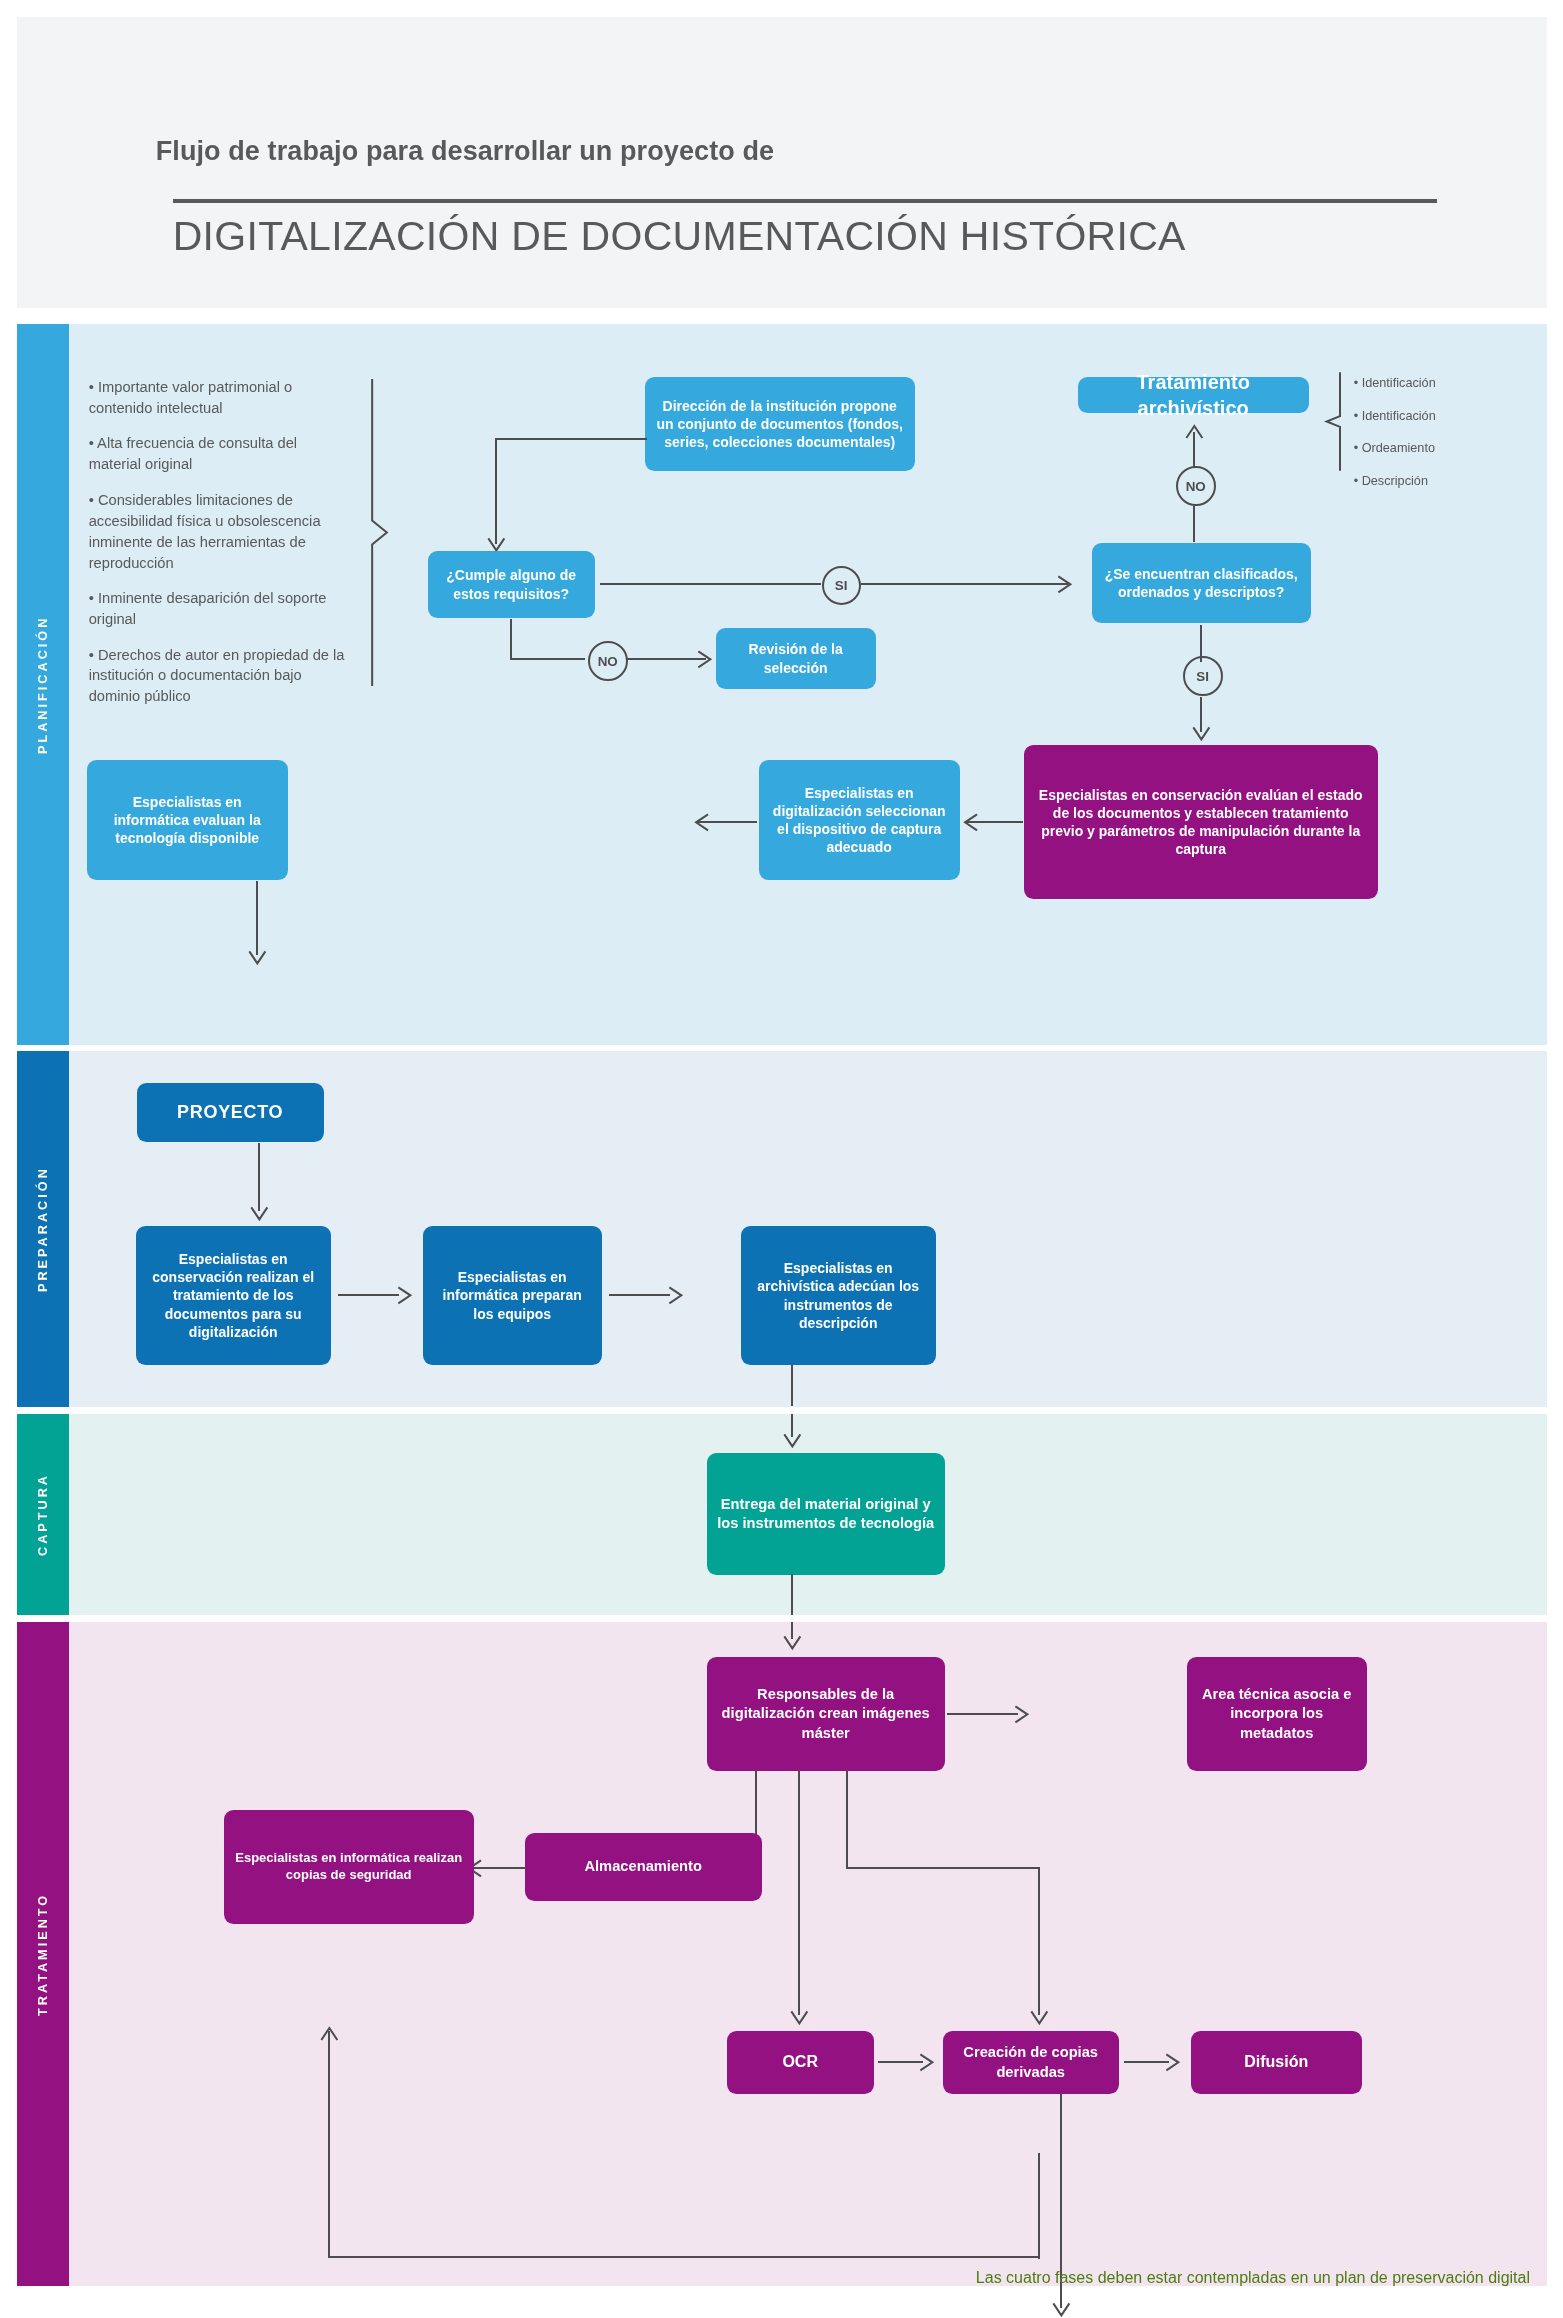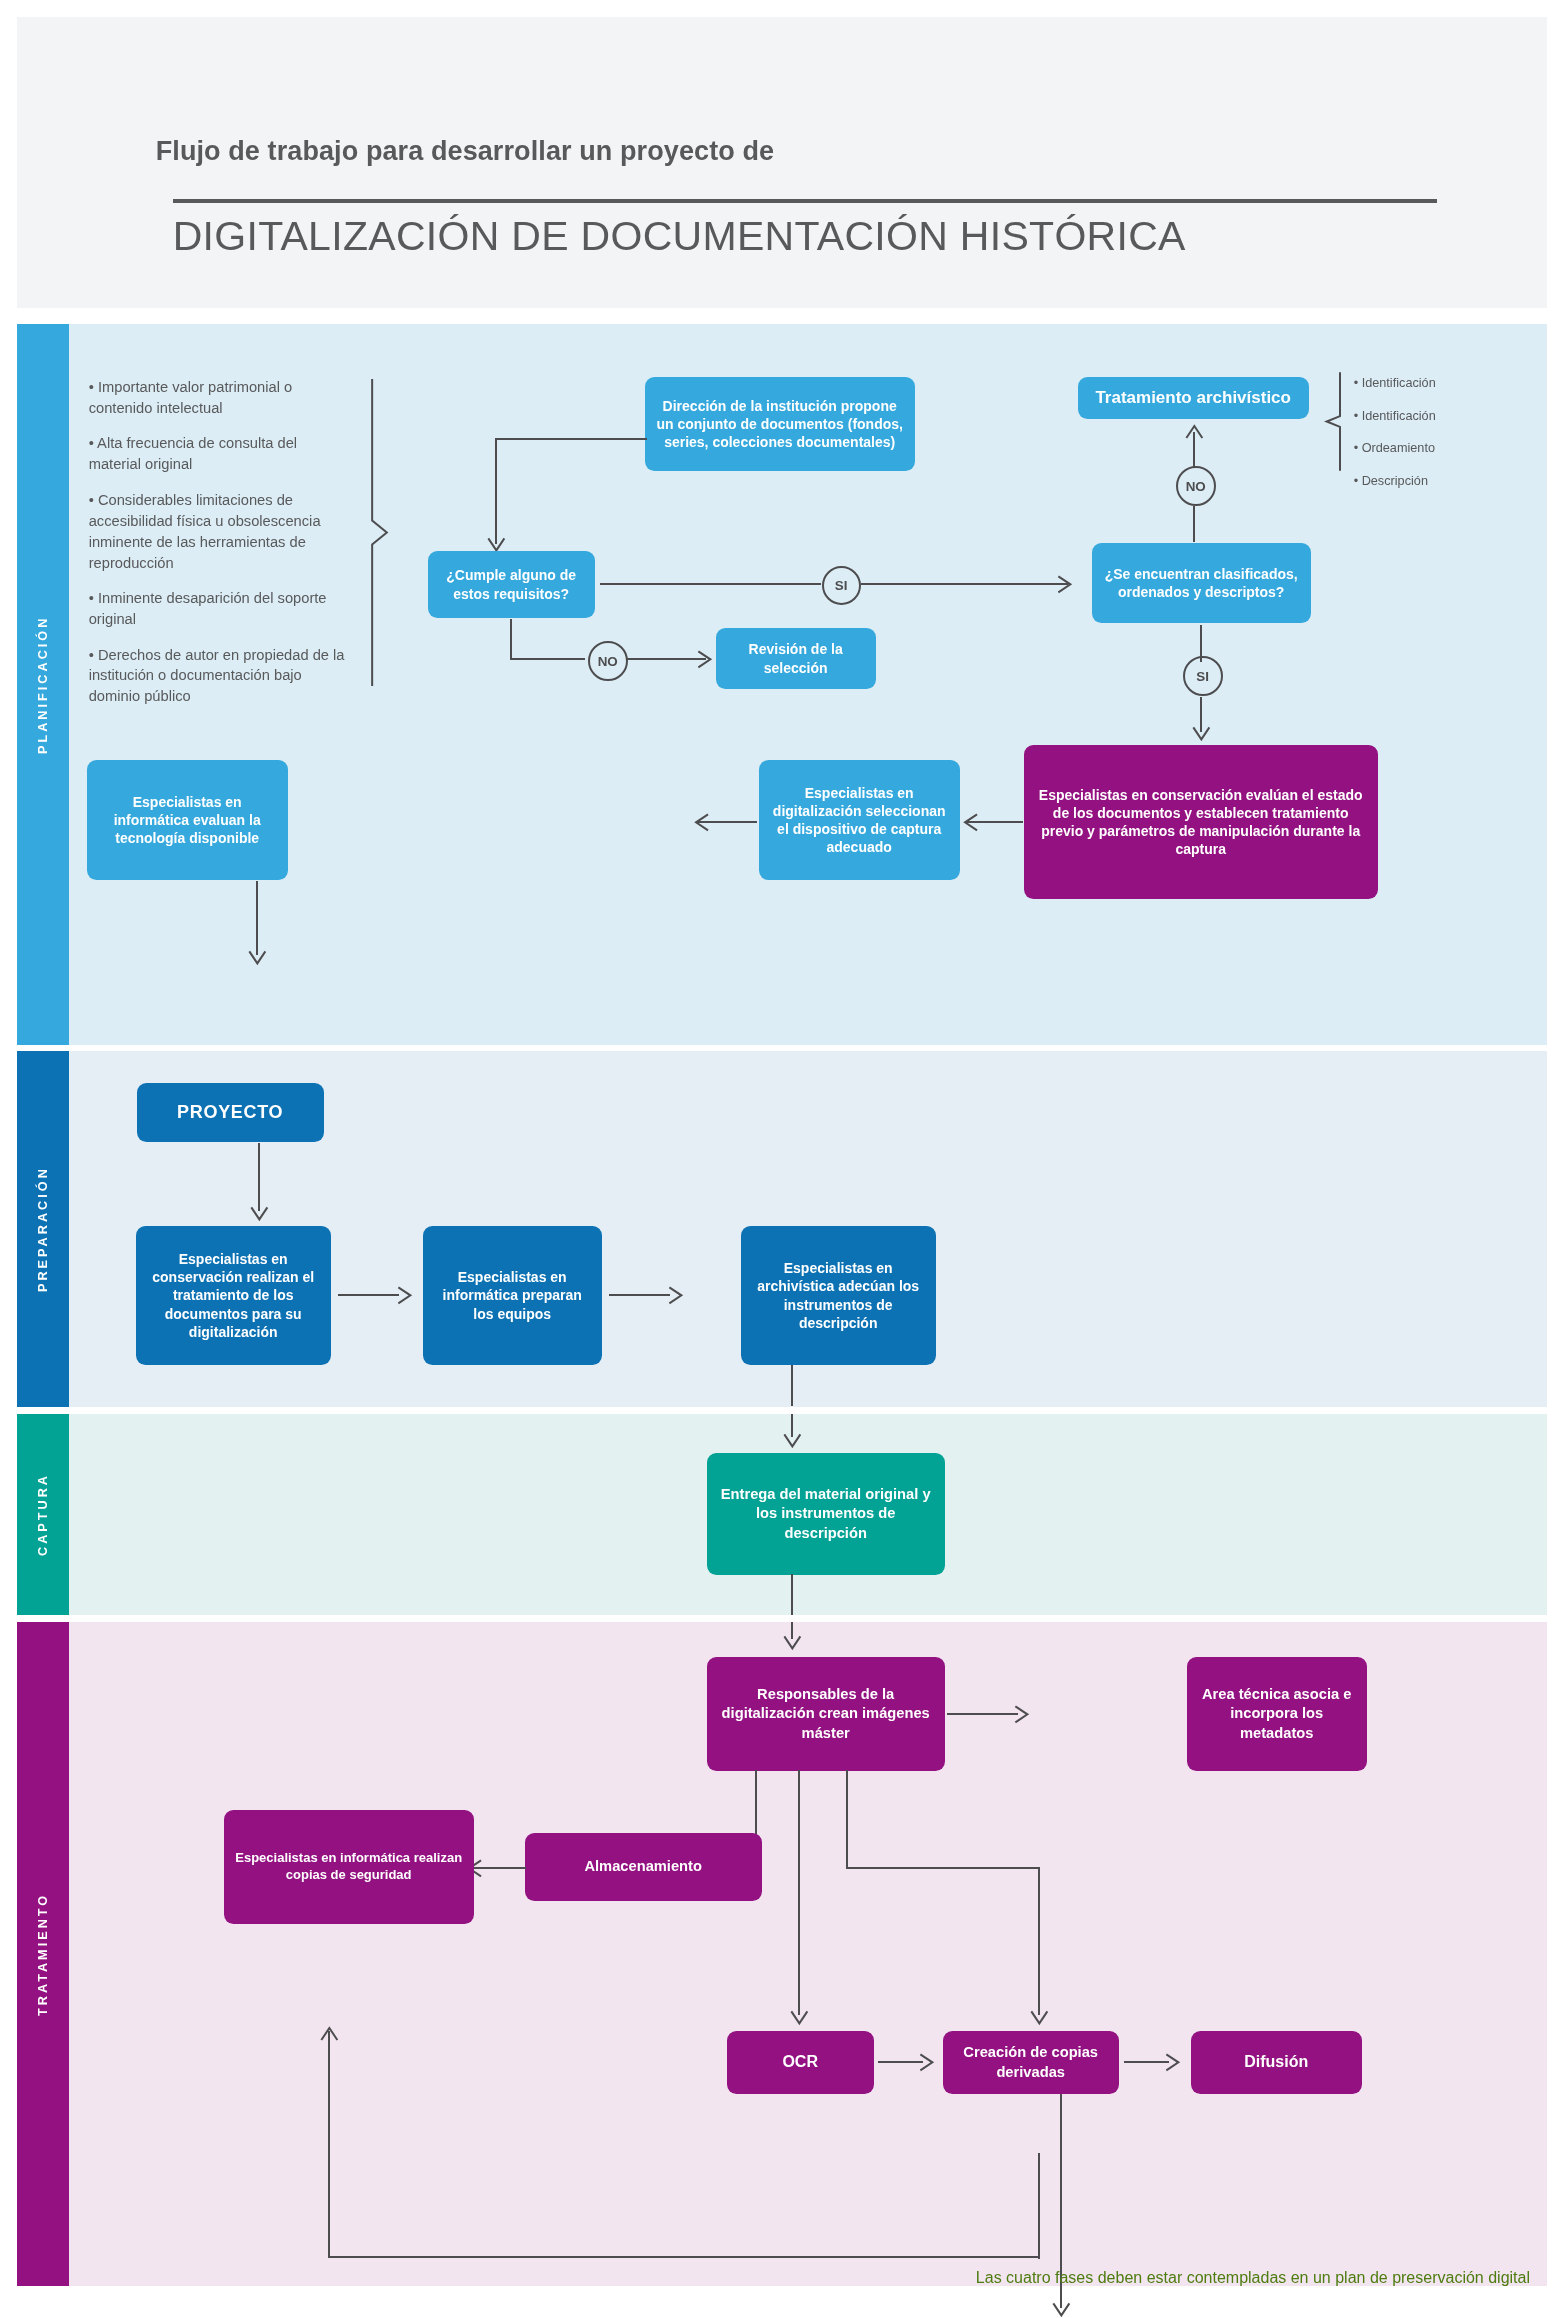--- a/index.html
+++ b/index.html
@@ -158,21 +158,21 @@
     <div class="ln h" style="left:610px;top:334px;width:79px;"></div>
     <div class="pill" style="left:571px;top:317px;width:36px;height:36px;">NO</div>
     <div class="chev" style="left:680px;top:326px;">
       <svg width="17.4" height="18.7" viewBox="0 0 26 28">
           <path d="M2 2 L20 14 L2 26" fill="none" stroke="#4d4d4f" stroke-width="3"></path>
         </svg>
     </div>
 
     <div class="box c-plan" style="left:699px;top:304px;width:160px;height:61px;font-size:14px;">Revisión de la selección</div>
 
-    <div class="box c-plan" style="left:1061px;top:53px;width:231px;height:42px;font-size:17px;">Tratamiento archivístico</div>
+    <div class="box c-plan" style="left:1061px;top:53px;width:231px;height:36px;font-size:20px;">Tratamiento archivístico</div>
 
     <div class="bracket" style="left:1307px;top:48px;">
       <svg width="24" height="99" viewBox="0 0 36 148">
         <path d="M24 0 L24 66 L4 74 L24 82 L24 148" fill="none" stroke="#4d4d4f" stroke-width="3"></path>
       </svg>
     </div>
     <div class="sub-bullets" style="left:1337px;top:53px;">
       <div class="sb">• Identificación</div>
       <div class="sb">• Identificación</div>
       <div class="sb">• Ordeamiento</div>
@@ -269,21 +269,21 @@
     <div class="band-body"></div>
     <div class="band-label">CAPTURA</div>
 
     <div class="ln v" style="left:774px;top:0px;height:23px;"></div>
     <div class="chev" style="left:766px;top:18.7px;">
       <svg width="18.7" height="17.4" viewBox="0 0 28 26">
           <path d="M2 2 L14 20 L26 2" fill="none" stroke="#4d4d4f" stroke-width="3"></path>
         </svg>
     </div>
 
-    <div class="box c-capt" style="left:690px;top:39px;width:238px;height:122px;font-size:14.7px;">Entrega del material original y los instrumentos de descripción</div>
+    <div class="box c-capt" style="left:690px;top:39px;width:238px;height:122px;font-size:14.7px;">Entrega del material original y los instrumentos de tecnología</div>
 
     <div class="ln v" style="left:774px;top:160px;height:41px;"></div>
   </div>
 
   <div class="band" id="band-trat">
     <div class="band-tab"></div>
     <div class="band-body"></div>
     <div class="band-label">TRATAMIENTO</div>
 
     <div class="ln v" style="left:774px;top:0px;height:17.4px;"></div>

